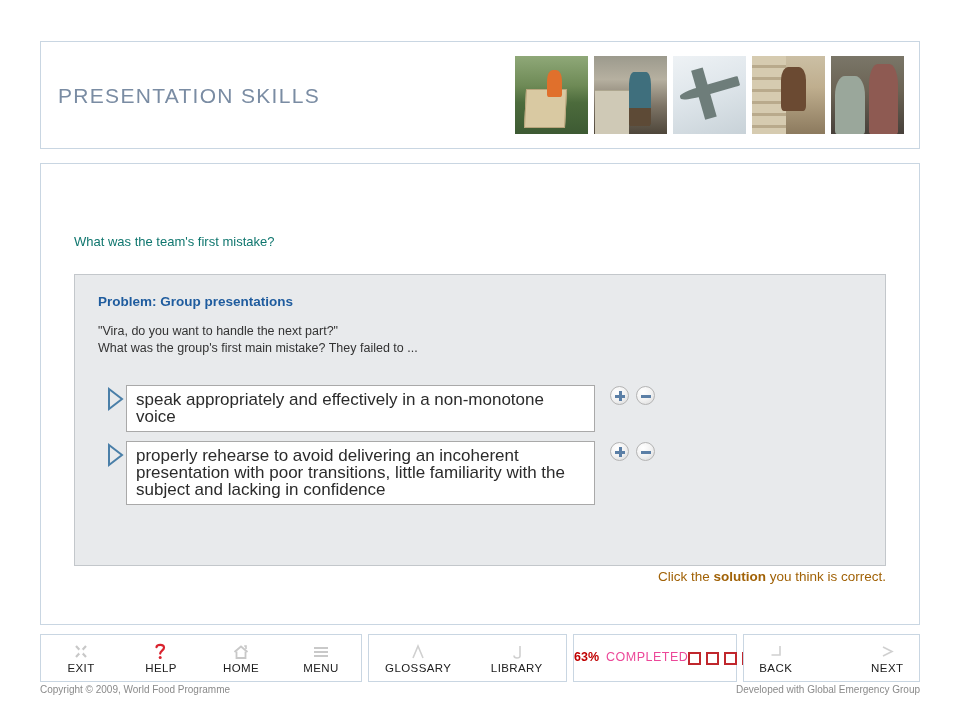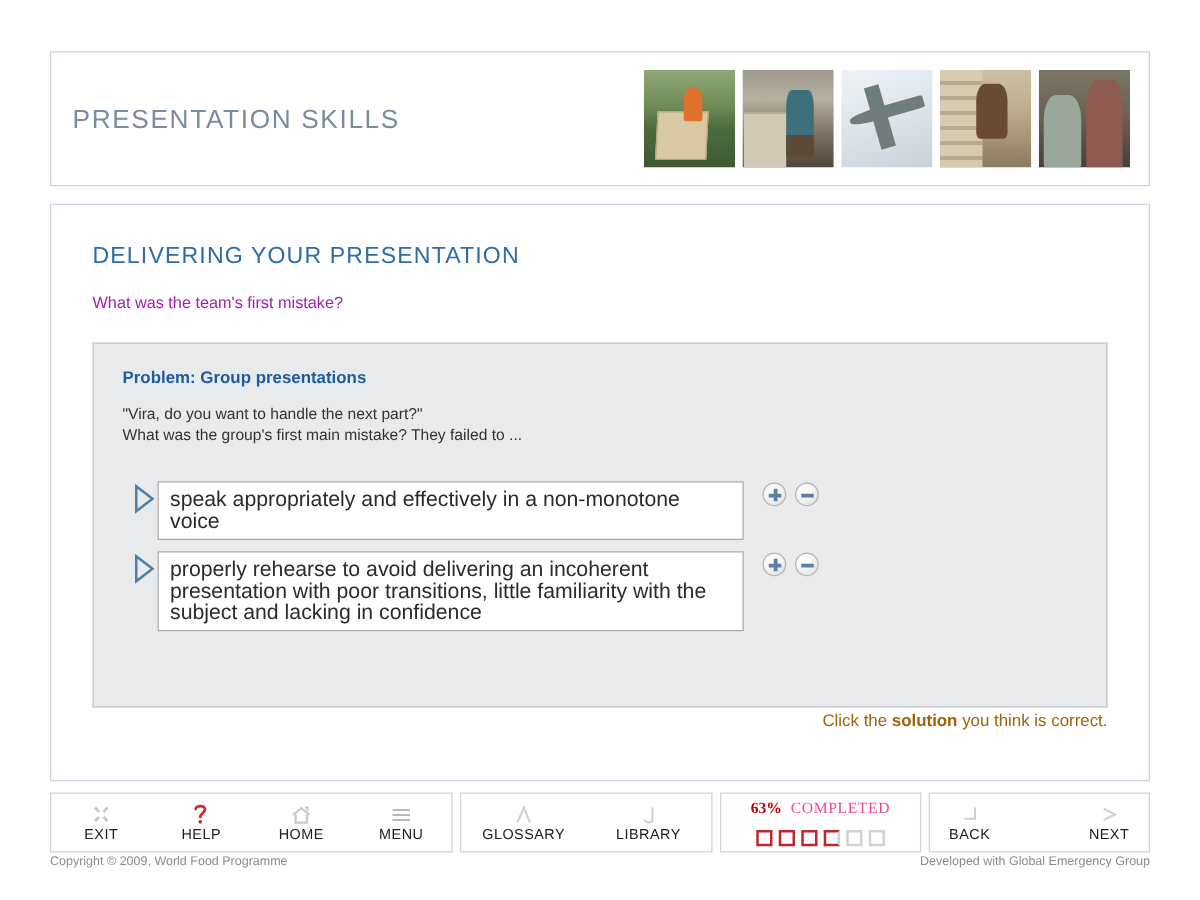--- a/index.html
+++ b/index.html
@@ -109,21 +109,21 @@
     font-size: 18.5px;
     letter-spacing: 0.9px;
     color: #2e6da4;
     font-weight: 400;
     white-space: nowrap;
   }
   .question-line {
     position: absolute;
     left: 33px; top: 70px;
     font-size: 13px;
-    color: #a21caf;
+    color: #0f766e;
     white-space: nowrap;
   }
 
   
   .problem-panel {
     position: absolute;
     left: 33px; top: 110px;
     width: 812px; height: 292px;
     background: #e8eaec;
     border: 1px solid #c3c7cb;
@@ -303,21 +303,20 @@
     <div class="photo ph1"></div>
     <div class="photo ph2"></div>
     <div class="photo ph3"></div>
     <div class="photo ph4"></div>
     <div class="photo ph5"></div>
   </div>
 </div>
 
 <div class="main-card">
 
-  <div class="section-title">DELIVERING YOUR PRESENTATION</div>
   <div class="question-line">What was the team's first mistake?</div>
 
   <div class="problem-panel">
     <div class="problem-heading">Problem: Group presentations</div>
     <div class="problem-body">"Vira, do you want to handle the next part?"
 What was the group's first main mistake?  They failed to ...</div>
 
     <div class="options">
 
       <div class="option-row">
@@ -415,21 +414,21 @@
       <span class="nav-icon">
         <svg width="18" height="18" viewBox="0 0 18 18">
           <path d="M12 3 L12 13 Q12 15 9 15 Q6 15 6 12.6" stroke="#d0d0d0" stroke-width="1.6" fill="none"></path>
         </svg>
       </span>
       <span class="nav-label">LIBRARY</span>
     </div>
 
   </div>
 
-  <div class="nav-group g3" style="flex-direction:column;font-family:Liberation Serif, serif;">
+  <div class="nav-group g3" style="">
     <div class="prog-top">
       <span class="prog-pct">63%</span>
       <span class="prog-word">COMPLETED</span>
     </div>
     <div class="prog-squares">
       <span class="sq on"></span>
       <span class="sq on"></span>
       <span class="sq on"></span>
       <span class="sq part"></span>
       <span class="sq"></span>

